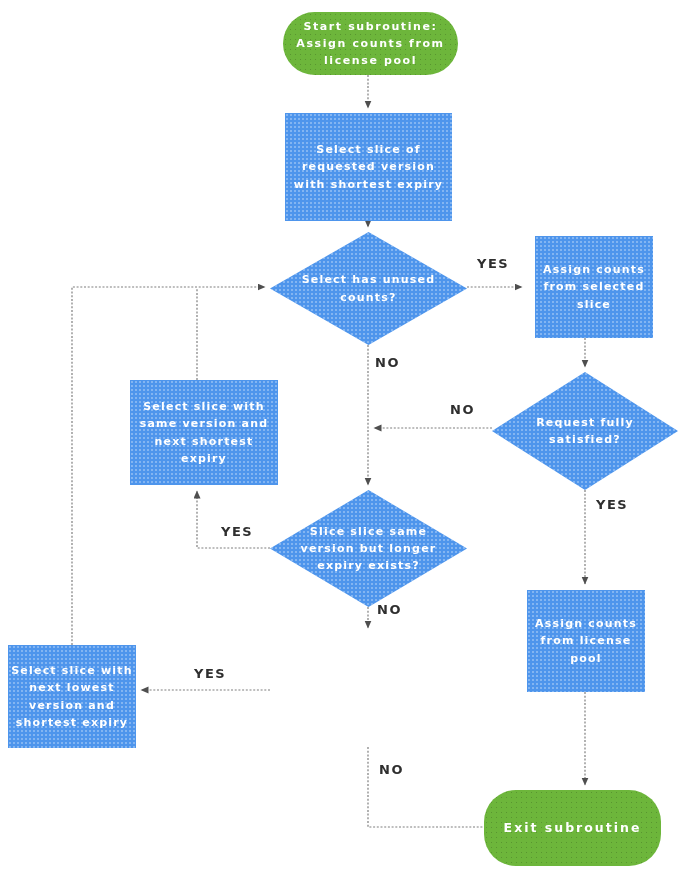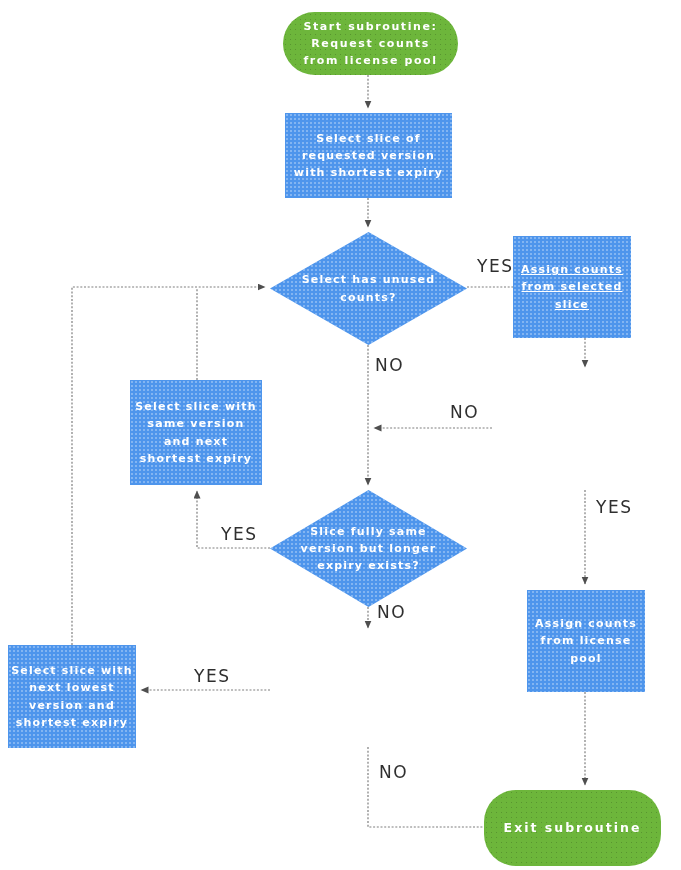--- a/index.html
+++ b/index.html
@@ -38,22 +38,22 @@
   .pill{
     background-color:var(--green);
     background-image:radial-gradient(circle, rgba(0,0,0,.18) 24%, rgba(0,0,0,0) 28%);
     background-size:5px 5px;
     border-radius:32px;
     padding:4px 10px;
     letter-spacing:1.6px;
   }
   .pill.exit{font-size:12.5px;letter-spacing:2px;}
   .edge-label{
-    position:absolute;z-index:3;color:var(--label);font-size:17px;
-    letter-spacing:1.5px;font-weight:400;
+    position:absolute;z-index:3;color:var(--label);font-size:13px;
+    letter-spacing:1.5px;font-weight:700;
   }
 </style>
 </head>
 <body>
 
 <div class="canvas">
 
   <svg class="wires" width="681" height="870" aria-hidden="true">
     <defs>
       <marker id="ah" markerWidth="10" markerHeight="9" refX="7.5" refY="3.5" orient="auto" markerUnits="userSpaceOnUse">
@@ -70,42 +70,45 @@
     <path class="wire" d="M197,380 L197,288"></path>
     <path class="wire" d="M72,645 L72,287 L265,287" marker-end="url(#ah)"></path>
     <path class="wire" d="M368,607 L368,628" marker-end="url(#ah)"></path>
     <path class="wire" d="M270,690 L141,690" marker-end="url(#ah)"></path>
     <path class="wire" d="M368,747 L368,827 L494,827" marker-end="url(#ah)"></path>
     <path class="wire" d="M585,490 L585,584" marker-end="url(#ah)"></path>
     <path class="wire" d="M585,692 L585,785" marker-end="url(#ah)"></path>
   </svg>
 
   <div class="node pill" style="left:283px;top:12px;width:175px;height:63px;">
-    <span>Start subroutine: Request counts from license pool</span>
+    <span>Start subroutine: Assign counts from license pool</span>
   </div>
 
-  <div class="node rect" style="left:285px;top:113px;width:167px;height:85px;">
+  <div class="node rect" style="left:285px;top:113px;width:167px;height:108px;">
     <span>Select slice of requested version with shortest expiry</span>
   </div>
 
   <div class="node diamond" style="left:270px;top:232px;width:197px;height:113px;">
     <span>Select has unused counts?</span>
   </div>
 
-  <div class="node rect" style="left:513px;top:236px;width:118px;height:102px;text-decoration:underline;">
+  <div class="node rect" style="left:535px;top:236px;width:118px;height:102px;">
     <span>Assign counts from selected slice</span>
   </div>
 
+  <div class="node diamond" style="left:492px;top:372px;width:186px;height:118px;padding:10px 36px;">
+    <span>Request fully satisfied?</span>
+  </div>
 
-  <div class="node rect" style="left:130px;top:380px;width:132px;height:105px;text-align:center;">
+  <div class="node rect" style="left:130px;top:380px;width:148px;height:105px;text-align:center;">
     <span>Select slice with same version and next shortest expiry</span>
   </div>
 
   <div class="node diamond" style="left:270px;top:490px;width:197px;height:117px;padding:10px 24px;">
-    <span>Slice fully same version but longer expiry exists?</span>
+    <span>Slice slice same version but longer expiry exists?</span>
   </div>
 
 
   <div class="node rect" style="left:8px;top:645px;width:128px;height:103px;padding:4px 3px;">
     <span>Select slice with next lowest version and shortest expiry</span>
   </div>
 
   <div class="node rect" style="left:527px;top:590px;width:118px;height:102px;">
     <span>Assign counts from license pool</span>
   </div>

